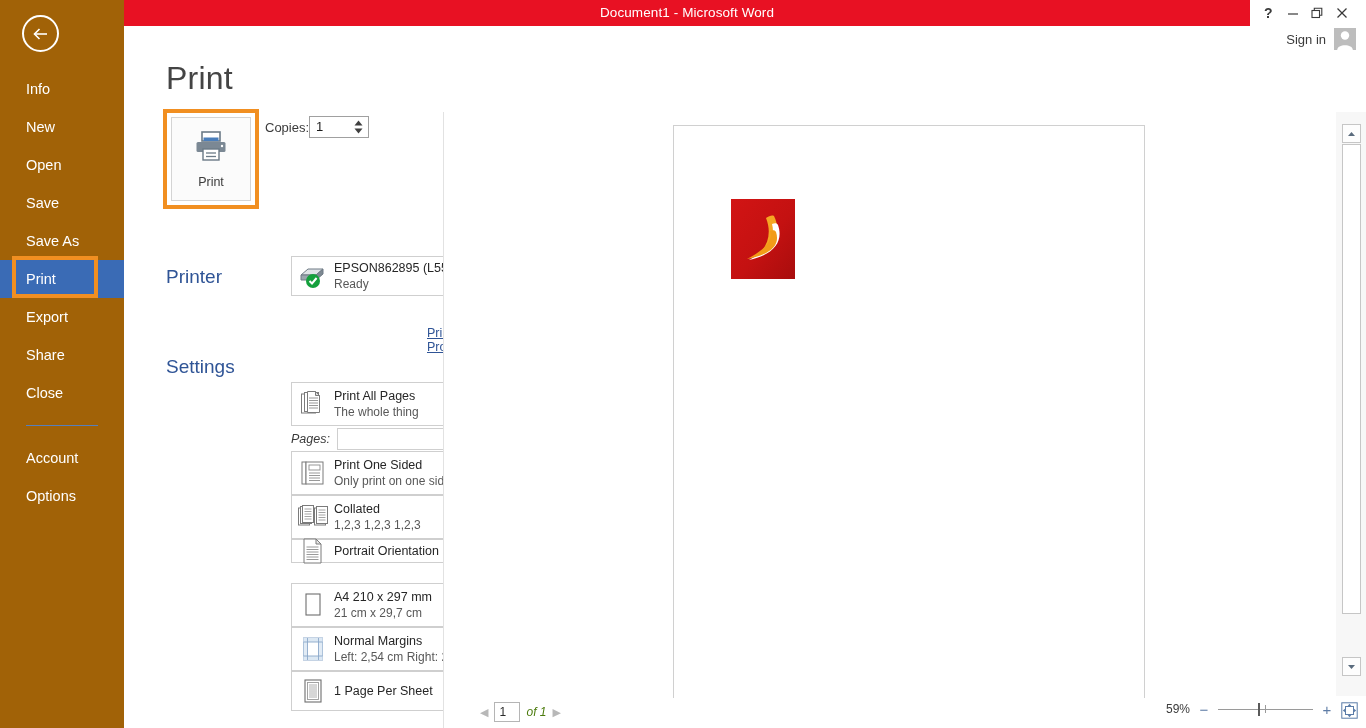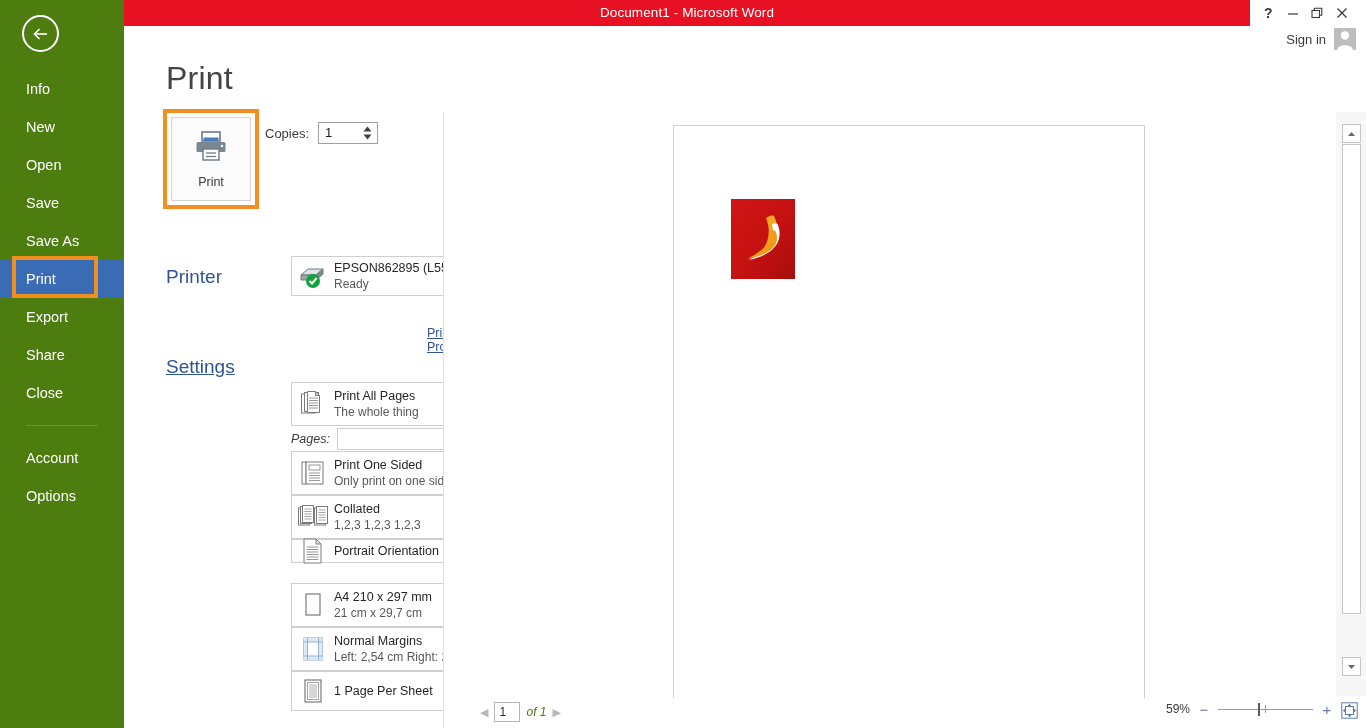--- a/index.html
+++ b/index.html
@@ -37,21 +37,21 @@
   }
   .signin-text { font-size: 13px; color: #3b3b3b; }
   .avatar {
     width: 22px; height: 22px; background: #bdbdbd;
     display:flex; align-items:flex-end; justify-content:center; overflow:hidden;
   }
 
   
   .sidebar {
     position: absolute; left: 0; top: 0; width: 124px; height: 728px;
-    background: #4d7c0f;
+    background: #a16207;
   }
   .back-circle {
     position: absolute; left: 22px; top: 15px;
     width: 37px; height: 37px; border-radius: 50%;
     border: 2px solid #ffffff;
     display: flex; align-items: center; justify-content: center;
   }
   .nav-list { position: absolute; left: 0; top: 70px; width: 124px; }
   .nav-item {
     height: 38px; line-height: 38px;
@@ -85,22 +85,22 @@
   }
   .print-btn-label { font-size: 12.5px; color: #3b3b3b; }
   .print-hl {
     position: absolute; left: 39px; top: 83px;
     width: 96px; height: 100px;
     border: 4px solid #f18f21;
     pointer-events: none;
   }
 
   .copies-row {
-    position: absolute; left: 141px; top: 96px;
-    display: flex; align-items: center; gap: 9px;
+    position: absolute; left: 141px; top: 90px;
+    display: flex; align-items: center; 
   }
   .copies-label { font-size: 13px; color: #3b3b3b; }
   .spinner {
     width: 60px; height: 22px; border: 1px solid #a0a0a0; background:#fff;
     display: flex; align-items: stretch;
   }
   .spinner-val { flex: 1; font-size: 13px; color: #1b1b1b; padding-left: 6px; line-height: 20px; }
   .spinner-arrows {
     width: 16px; display: flex; flex-direction: column;
     align-items: center; justify-content: center; gap: 2px; padding-right:3px;
@@ -306,21 +306,21 @@
       </span>
       <span class="caret">
         <svg width="9" height="6" viewBox="0 0 9 6">
             <polygon points="0.5,0.8 8.5,0.8 4.5,5.5" fill="#4b4b4b"></polygon>
           </svg>
       </span>
     </div>
 
     <div class="link" style="left:303px; top:300px;">Printer Properties</div>
 
-    <div class="section-head" style="top:330px;text-decoration:underline;">Settings</div>
+    <div class="section-head" style="top:330px;">Settings</div>
 
     <div class="combo" style="top:356px; height:44px;">
       <span class="ico">
         <svg width="28" height="28" viewBox="0 0 28 28">
           <rect x="2.5" y="4" width="14" height="19" fill="#ffffff" stroke="#7b7b7b" stroke-width="1"></rect>
           <rect x="5.5" y="2.5" width="14" height="19" fill="#ffffff" stroke="#7b7b7b" stroke-width="1"></rect>
           <path d="M8.5 1.5 h8 l4 4 v17 h-12 z" fill="#ffffff" stroke="#7b7b7b" stroke-width="1"></path>
           <path d="M16.5 1.5 l4 4 h-4 z" fill="#e0e0e0" stroke="#7b7b7b" stroke-width="1"></path>
           <g stroke="#8d8d8d" stroke-width="0.9">
             <line x1="10" y1="8" x2="19" y2="8"></line>

